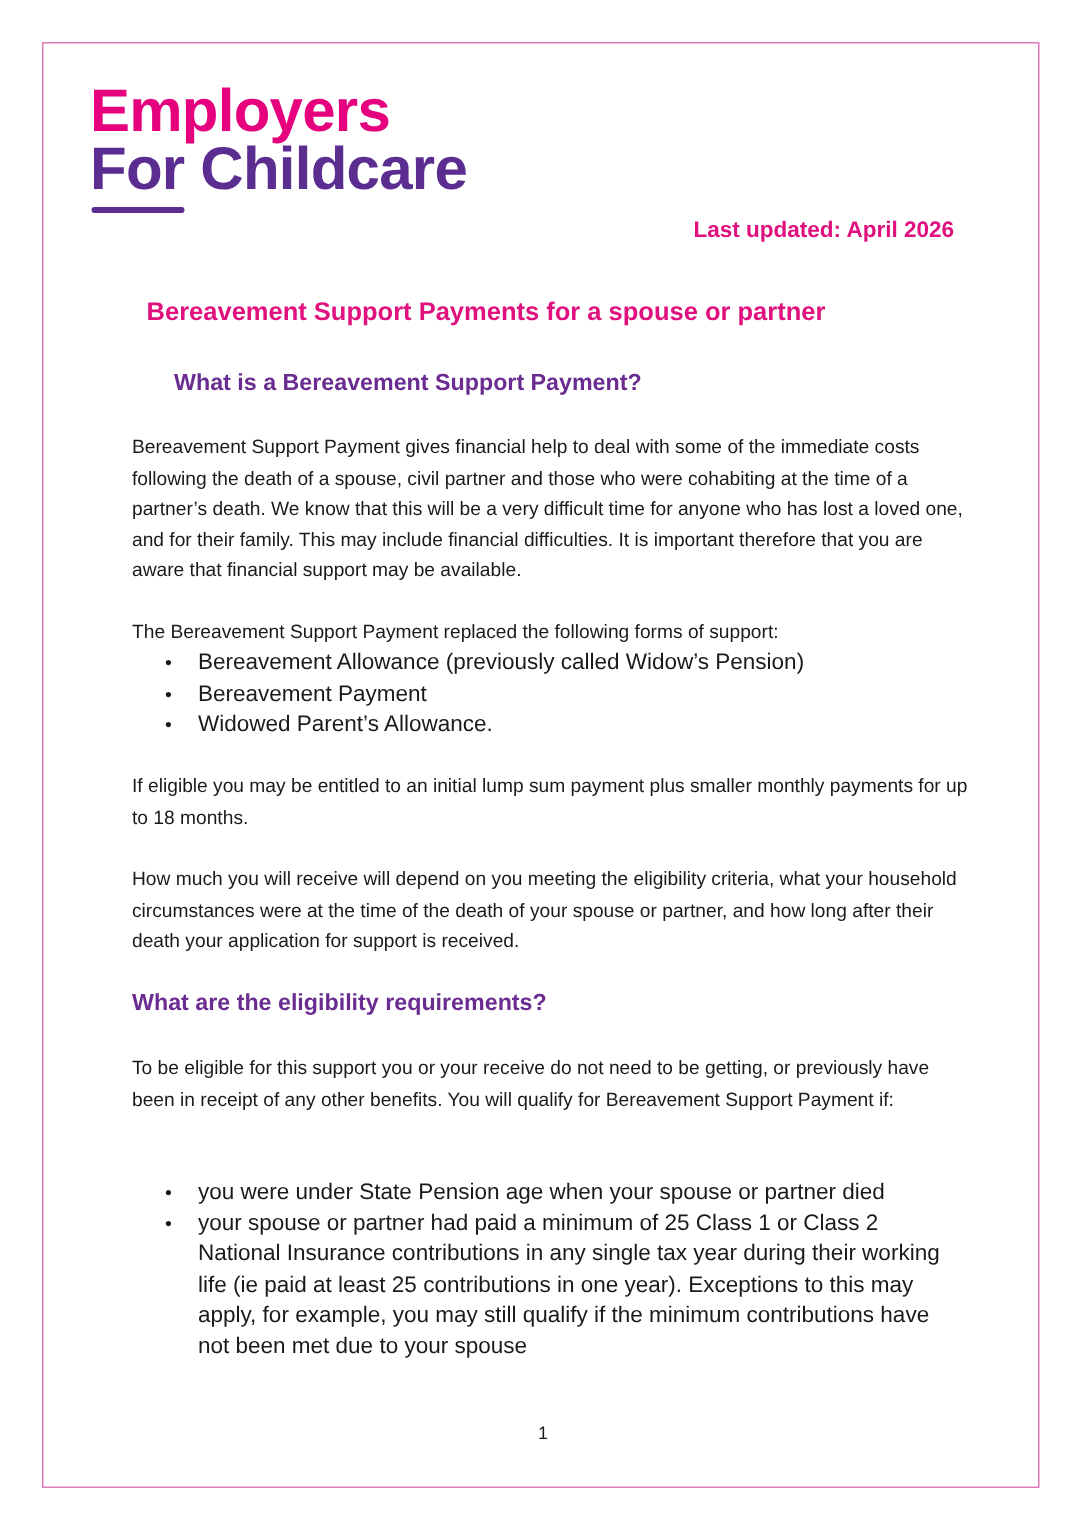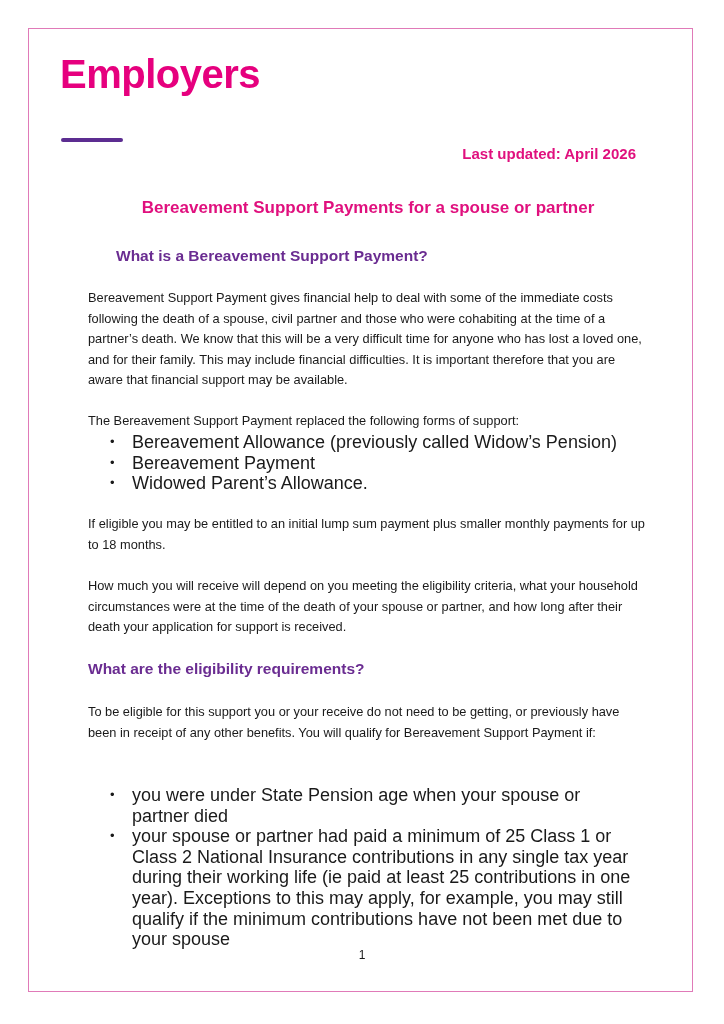--- a/index.html
+++ b/index.html
@@ -5,35 +5,36 @@
   html, body { margin: 0; padding: 0; background: #ffffff; }
   body { width: 724px; height: 1024px; position: relative; overflow: hidden;
          font-family: "Liberation Sans", "DejaVu Sans", sans-serif; color: #1a1a1a; }
   .page-border { position: absolute; left: 28px; top: 28px; width: 665px; height: 964px;
                  border: 1.5px solid #e07ab8; box-sizing: border-box; }
   .logo { position: absolute; left: 60px; top: 54px; font-weight: bold; letter-spacing: -0.5px; }
   .logo .l1 { display: block; font-size: 40px; line-height: 40px; color: #e6007e; }
   .logo .l2 { display: block; font-size: 40px; line-height: 38px; color: #5c2d91; }
   .logo .bar { position: absolute; left: 1px; top: 84px; width: 62px; height: 4px; background: #5c2d91; border-radius: 2px; }
   .updated { position: absolute; right: 88px; top: 145px; font-size: 15px; font-weight: bold; color: #e0107e; }
-  .title { position: absolute; left: 0; width: 648px; top: 198px; text-align: center; font-size: 17px; font-weight: bold; color: #e0107e; padding-left: 44px; }
+  .title { position: absolute; left: 0; width: 648px; top: 198px; text-align: center; font-size: 17px; font-weight: bold; color: #e0107e; }
   h2 { position: absolute; left: 88px; margin: 0; font-size: 15.5px; font-weight: bold; color: #6a2c91; }
   .para { position: absolute; left: 88px; width: 560px; margin: 0; font-size: 12.8px; line-height: 20.6px; }
-  ul { position: absolute; margin: 0; padding: 0; list-style: none; font-size: 18px; line-height: 20.6px; }
+  ul { position: absolute; margin: 0; padding: 0; list-style: none; font-size: 15px; line-height: 20.6px; }
   ul li { position: relative; padding-left: 22px; }
   ul li::before { content: "\2022"; position: absolute; left: 0; top: 0; font-size: 13px; }
   .pagenum { position: absolute; left: 0; width: 724px; top: 948px; text-align: center; font-size: 12px; }
 </style>
 </head>
 <body>
 
 <div class="page-border"></div>
 
 <div class="logo">
   <span class="l1">Employers</span>
+  <span class="l2">For Childcare</span>
   <span class="bar"></span>
 </div>
 
 <div class="updated">Last updated: April 2026</div>
 
 <div class="title">Bereavement Support Payments for a spouse or partner</div>
 
 <h2 style="top:247px;margin-left:28px;">What is a Bereavement Support Payment?</h2>
 
 <p class="para" style="top:288px;">Bereavement Support Payment gives financial help to deal with some of the immediate costs following the death of a spouse, civil partner and those who were cohabiting at the time of a partner’s death. We know that this will be a very difficult time for anyone who has lost a loved one, and for their family. This may include financial difficulties. It is important therefore that you are aware that financial support may be available.</p>

